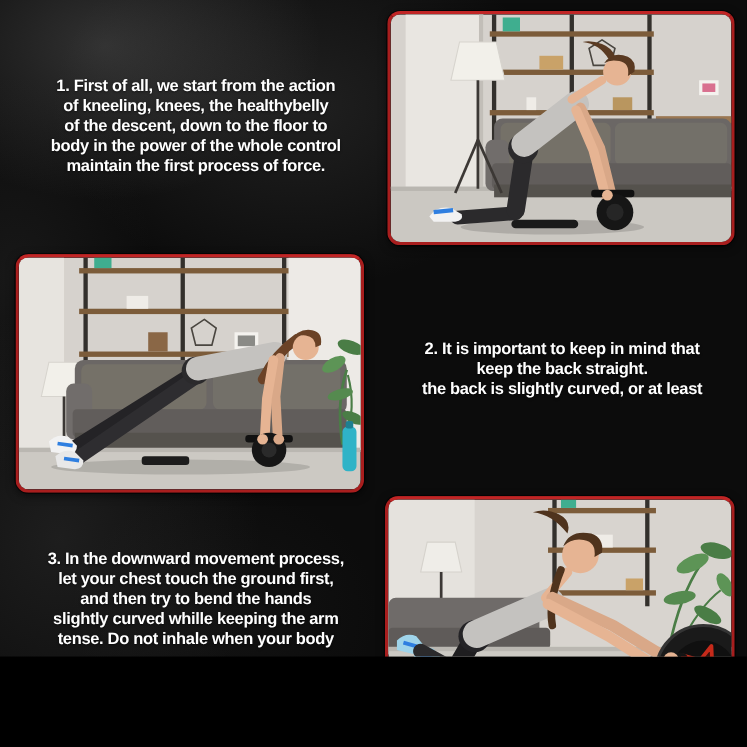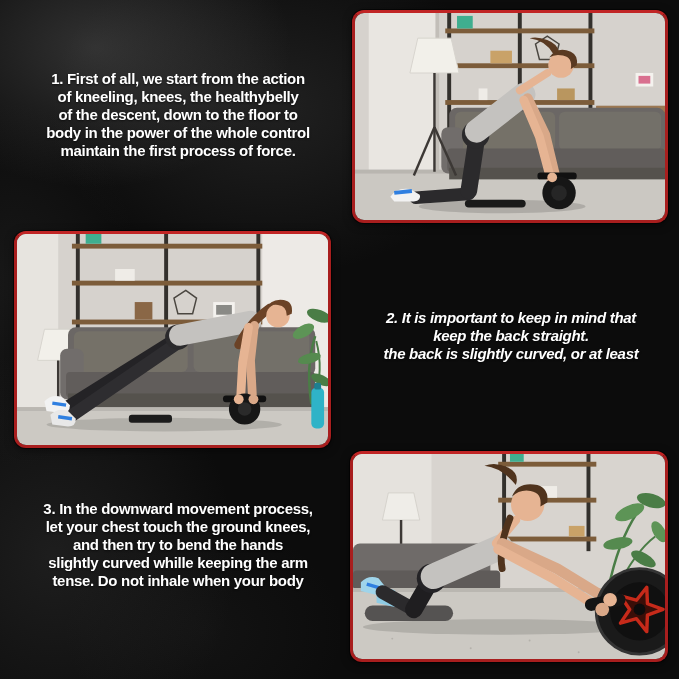--- a/index.html
+++ b/index.html
@@ -1,18 +1,18 @@
 <!DOCTYPE html>
 <html style="--background: #0c0c0c; --accent-red: #a81e1e; --text-color: #ffffff;"><head>
 <meta charset="utf-8">
 <style>
   html,body{margin:0;padding:0;background:#000;}
   .canvas{
     position:relative;
-    width:679px;height:679px;
+    width:679px;height:597px;
     overflow:hidden;
     font-family:"Liberation Sans", sans-serif;
     background:
       radial-gradient(280px 200px at 14% 7%, rgba(135,135,135,.30), transparent 70%),
       radial-gradient(320px 240px at 40% 16%, rgba(105,105,105,.22), transparent 70%),
       radial-gradient(180px 260px at 2% 42%, rgba(95,95,95,.14), transparent 70%),
       radial-gradient(260px 300px at 8% 82%, rgba(110,110,110,.18), transparent 70%),
       radial-gradient(200px 160px at 30% 93%, rgba(80,80,80,.10), transparent 70%),
       var(--background,#0c0c0c);
   }
@@ -21,21 +21,21 @@
     color:var(--text-color,#fff);
     font-weight:bold;
     font-size:15px;
     line-height:18px;
     letter-spacing:-0.3px;
     text-align:center;
     text-shadow:0 1px 2px rgba(0,0,0,.6);
   }
   .tline{white-space:nowrap;}
   .t1{left:12px;top:70px;width:332px;}
-  .t2{left:346px;top:309px;width:330px;font-style:italic;}
+  .t2{left:346px;top:309px;width:330px;}
   .t3{left:10px;top:500px;width:336px;}
   .photo{
     position:absolute;
     margin:0;
     box-sizing:border-box;
     border:3px solid var(--accent-red,#a81e1e);
     border-top-color:#c12525;
     border-radius:12px;
     overflow:hidden;
     background:#0a0a0a;
@@ -210,21 +210,21 @@
   </figure>
 
   <section class="text-block t2">
     <div class="tline">2. It is important to keep in mind that</div>
     <div class="tline">keep the back straight.</div>
     <div class="tline">the back is slightly curved, or at least</div>
   </section>
 
   <section class="text-block t3">
     <div class="tline">3. In the downward movement process,</div>
-    <div class="tline">let your chest touch the ground knees,</div>
+    <div class="tline">let your chest touch the ground first,</div>
     <div class="tline">and then try to bend the hands</div>
     <div class="tline">slightly curved whille keeping the arm</div>
     <div class="tline">tense. Do not inhale when your body</div>
   </section>
 
   <figure class="photo p3" aria-label="Close-up of woman fully extended on knee pad with arms stretched to the ab roller wheel with red star design">
     <svg viewBox="0 0 318 211" preserveAspectRatio="none" aria-hidden="true">
       <g>
         <rect x="0" y="0" width="318" height="145" fill="#d8d4cf"></rect>
         <rect x="0" y="0" width="80" height="145" fill="#e5e2dd"></rect>

